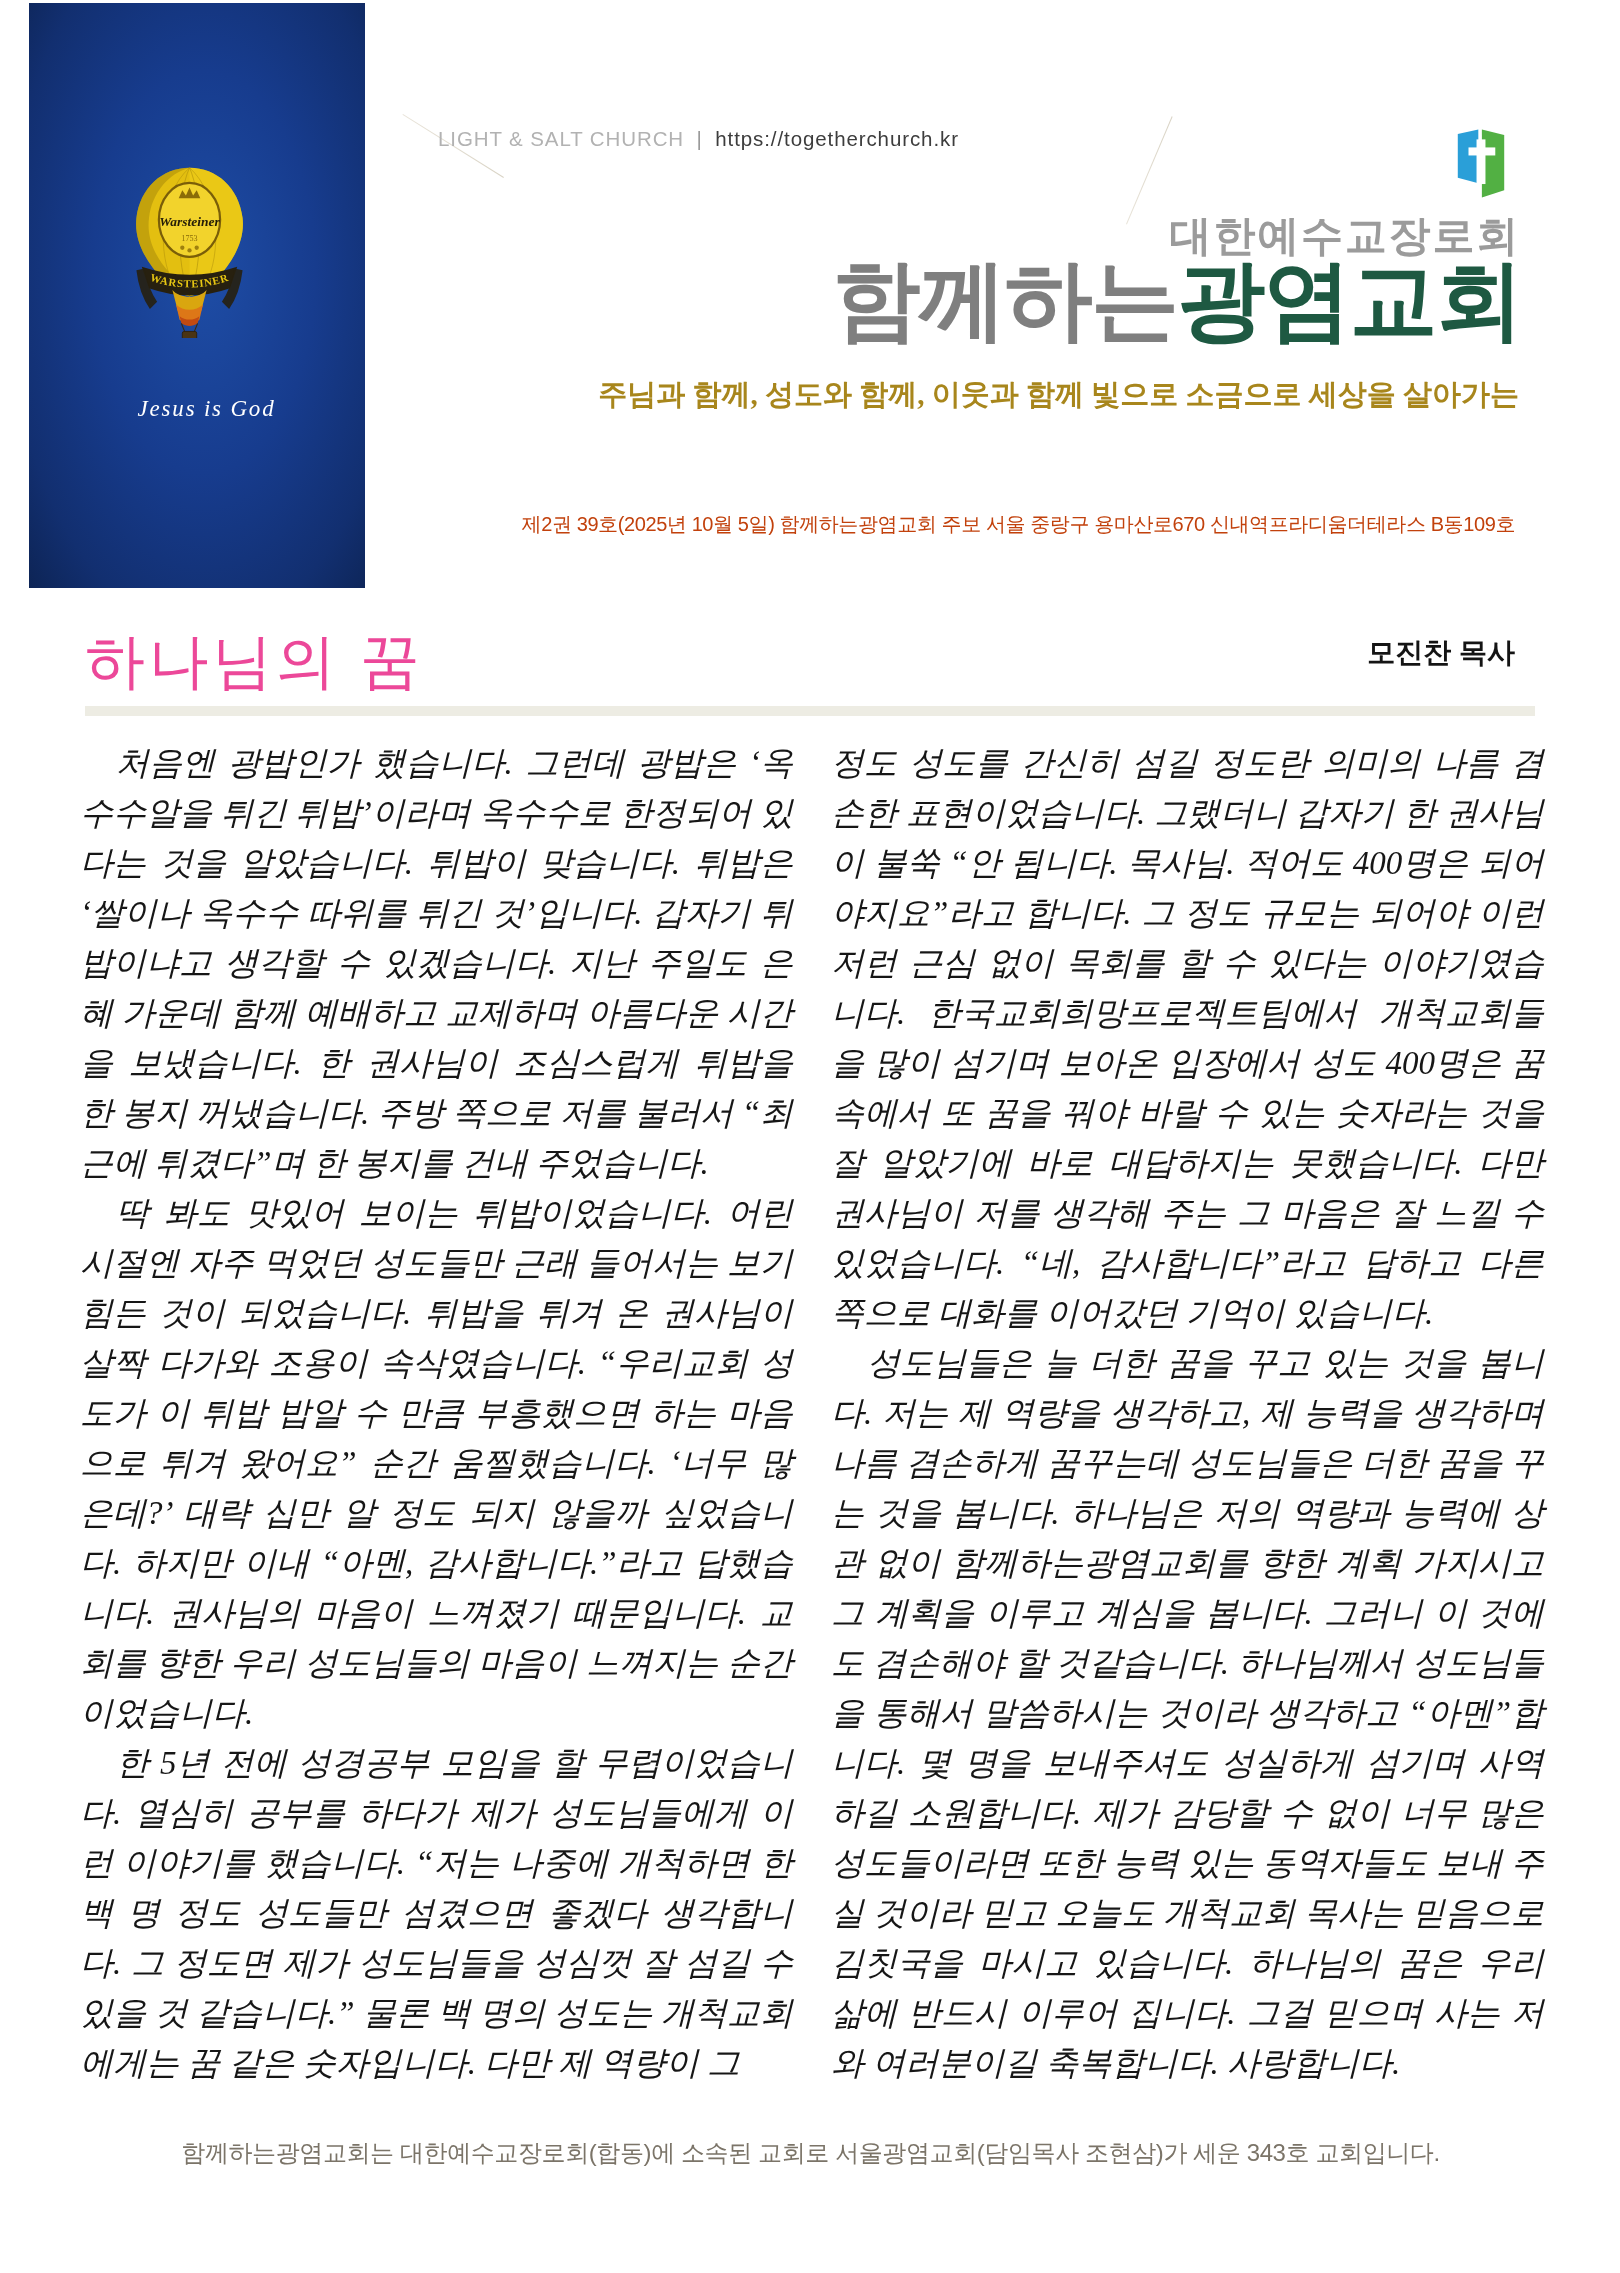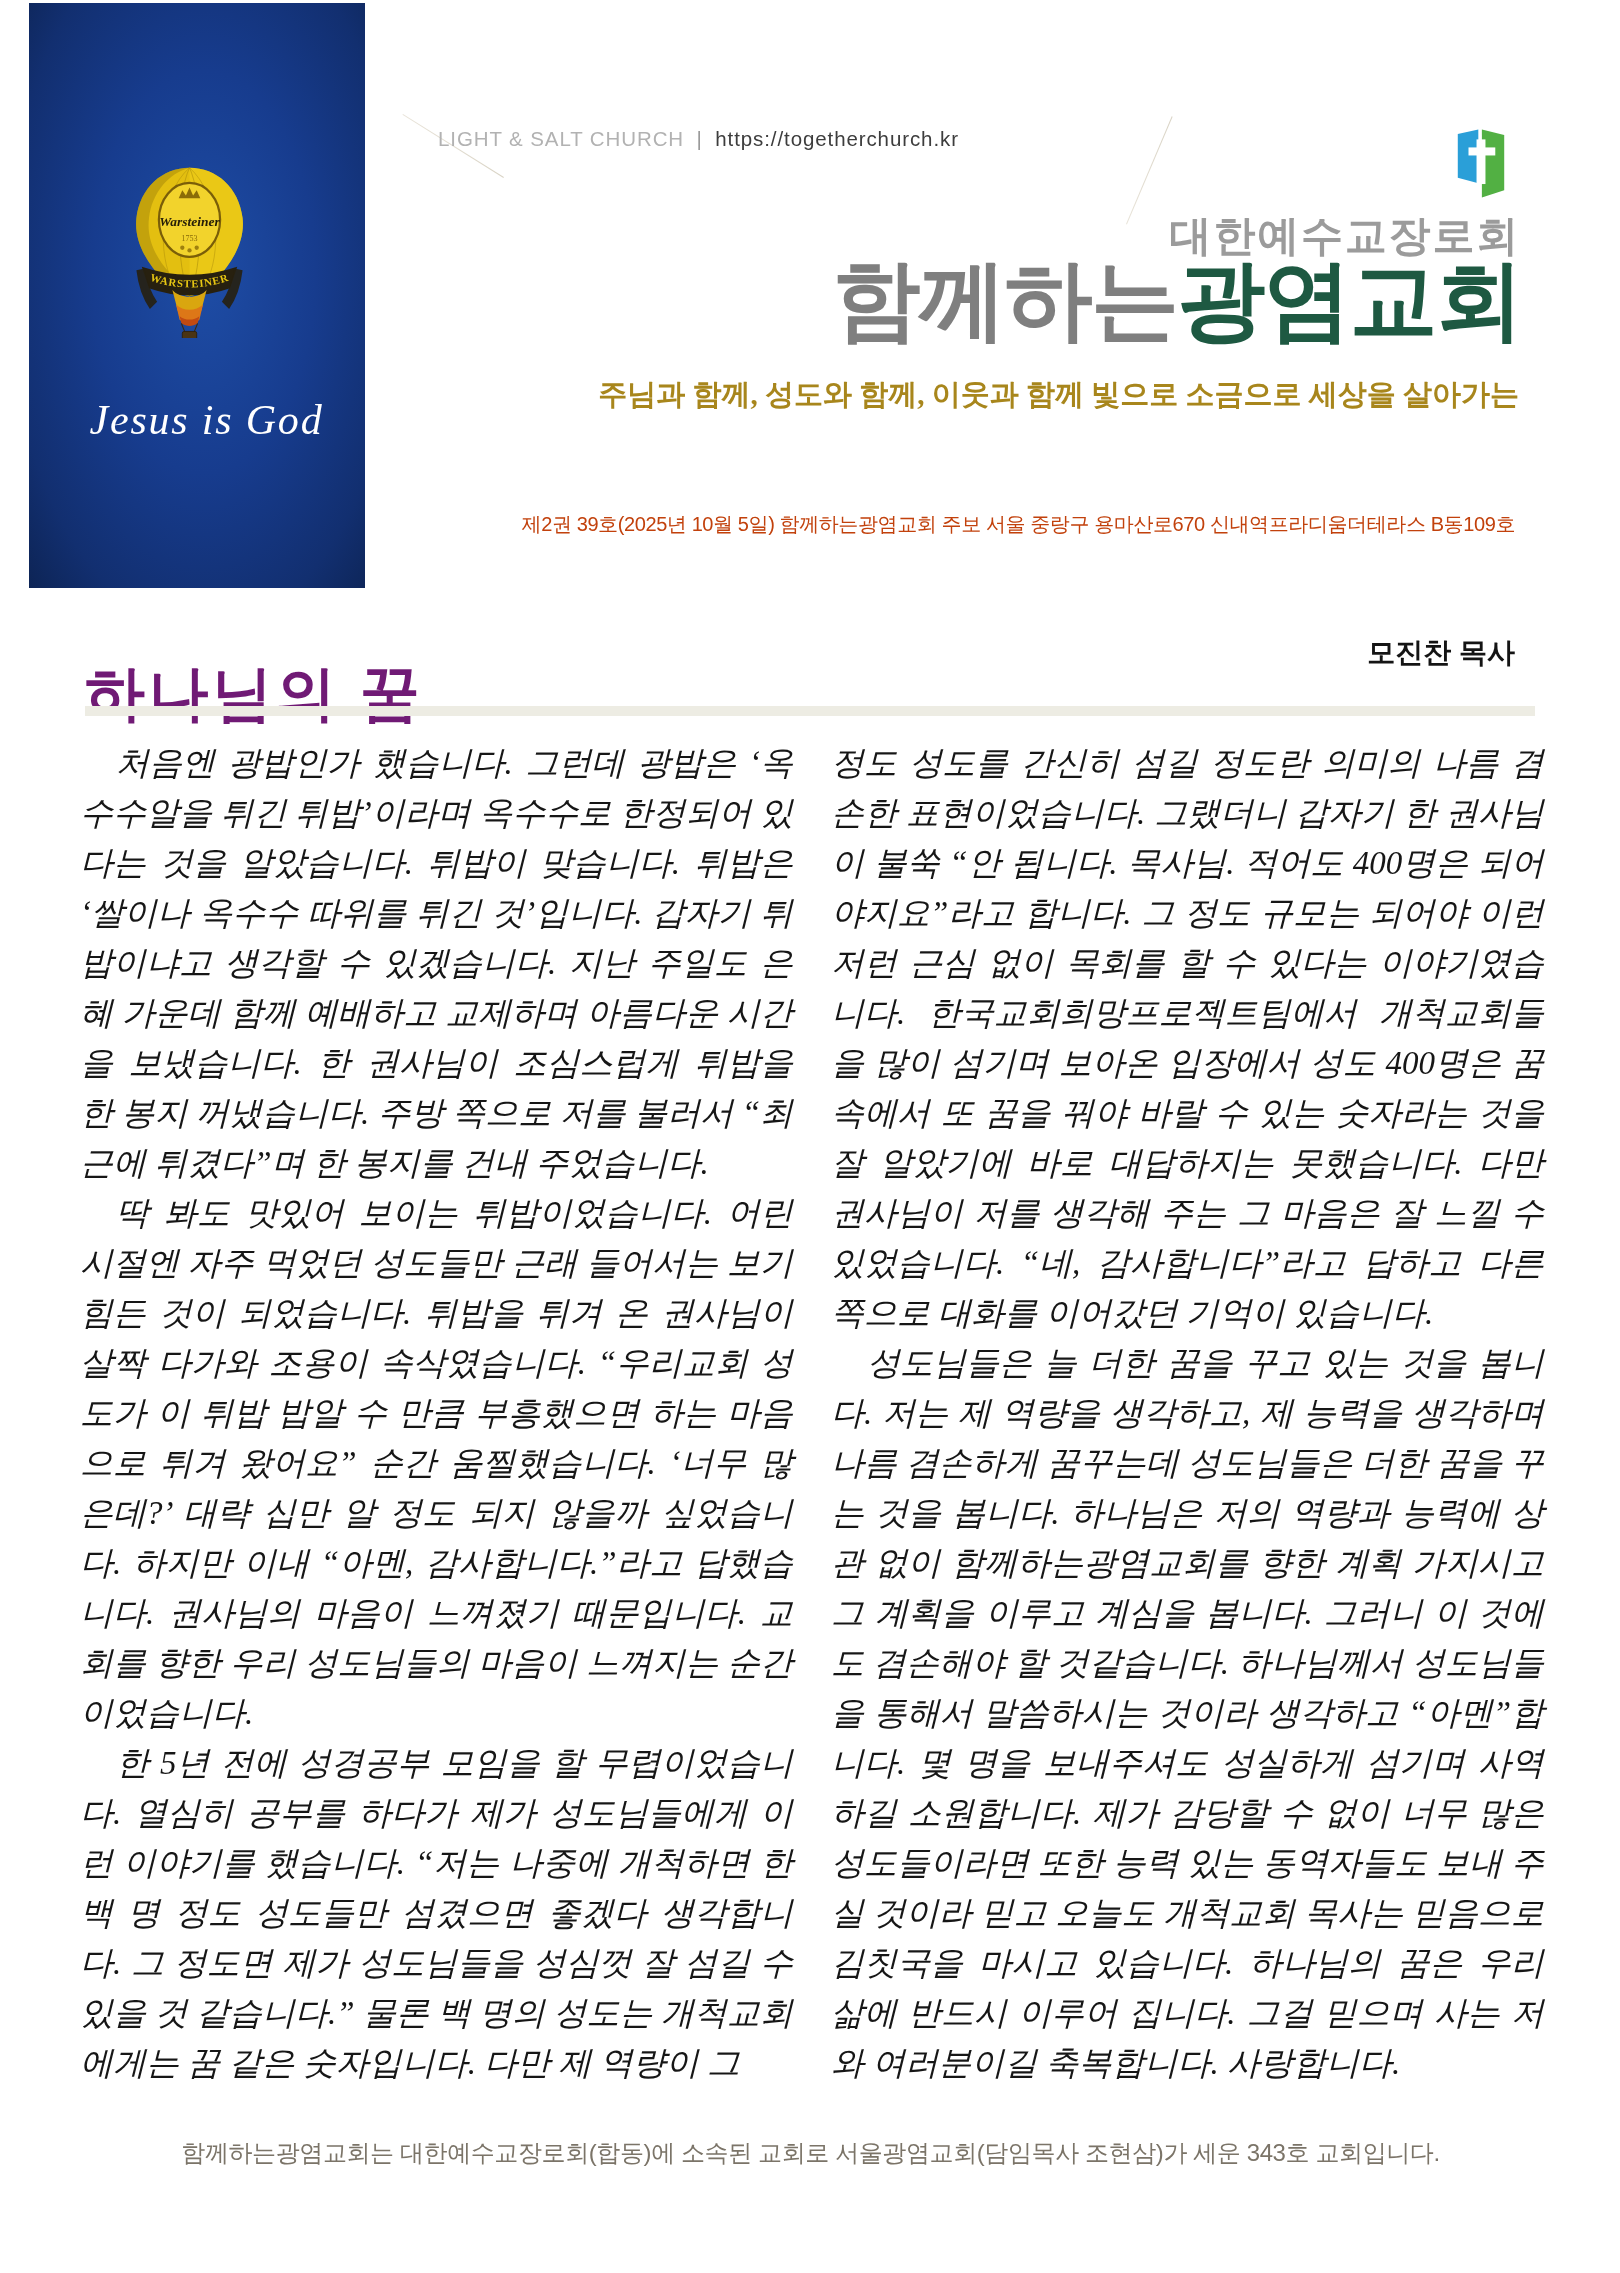--- a/index.html
+++ b/index.html
@@ -5,21 +5,21 @@
   html,body{margin:0;padding:0;background:#ffffff;}
   .page{position:relative;width:1621px;height:2273px;background:#ffffff;overflow:hidden;
         font-family:"Liberation Sans","DejaVu Sans",sans-serif;}
 
   
   .photo-panel{position:absolute;left:29px;top:2.7px;width:336px;height:585px;
     background:radial-gradient(ellipse at 52% 46%, #1e4da6 0%, #173c8e 45%, #122f70 80%, #0d2455 100%);}
   .balloon-svg{position:absolute;left:93px;top:159px;width:135px;height:176px;}
   .jesus-caption{position:absolute;left:0;right:0;top:393px;text-align:center;
     font-family:"Liberation Serif","DejaVu Serif",serif;font-style:italic;
-    font-size:42px;color:#ffffff;letter-spacing:1.8px;padding-left:19px;}
+    font-size:23px;color:#ffffff;letter-spacing:1.8px;padding-left:19px;}
 
   
   .deco-line{position:absolute;height:0.9px;background:linear-gradient(90deg,#e3ddd0,#cfc8b6);opacity:.8;}
   .deco-line.one{left:403px;top:114px;width:119px;transform:rotate(32deg);transform-origin:left top;}
   .deco-line.two{left:1126px;top:224px;width:117px;transform:rotate(-67deg);transform-origin:left top;}
 
   
   .tagline{position:absolute;left:438px;top:127px;font-size:20.5px;letter-spacing:0.9px;white-space:nowrap;}
   .tagline .lt{color:#b2b2b2;}
   .tagline .sep{color:#9a9a9a;margin:0 12.5px;}
@@ -32,22 +32,22 @@
   .church-name{position:absolute;right:99px;top:252px;font-size:88px;font-weight:800;
     letter-spacing:-1.8px;white-space:nowrap;line-height:1.08;}
   .church-name .gray{color:#7f7f7f;}
   .church-name .green{color:#1e5942;}
   .subtitle{position:absolute;right:102px;top:375px;font-size:29px;color:#a8861c;font-weight:600;
     font-family:"Liberation Serif","DejaVu Serif",serif;white-space:nowrap;}
   .issue-line{position:absolute;right:106px;top:511px;font-size:20px;color:#c2410c;
     letter-spacing:-0.4px;white-space:nowrap;}
 
   
-  .article-title{position:absolute;left:85px;top:622px;font-size:60px;font-weight:700;
-    color:#701a75;letter-spacing:3.6px;margin-top:32px;}
+  .article-title{position:absolute;left:85px;top:622px;font-size:60px;font-weight:400;
+    color:#ec4899;letter-spacing:3.6px;}
   .article-author{position:absolute;right:106px;top:634px;font-size:28px;color:#141414;font-weight:600;}
   .title-divider{position:absolute;left:85px;top:706px;width:1450px;height:9.8px;background:#edece3;}
 
   .columns{position:absolute;left:80px;top:738px;width:1464px;display:flex;gap:38px;font-style:italic;}
   .col{width:713px;
     font-family:"Liberation Serif","DejaVu Serif",serif;
     font-size:33px;line-height:50px;color:#161616;text-align:justify;}
   .col p{margin:0;}
   .col p.indent{text-indent:36px;}
 

